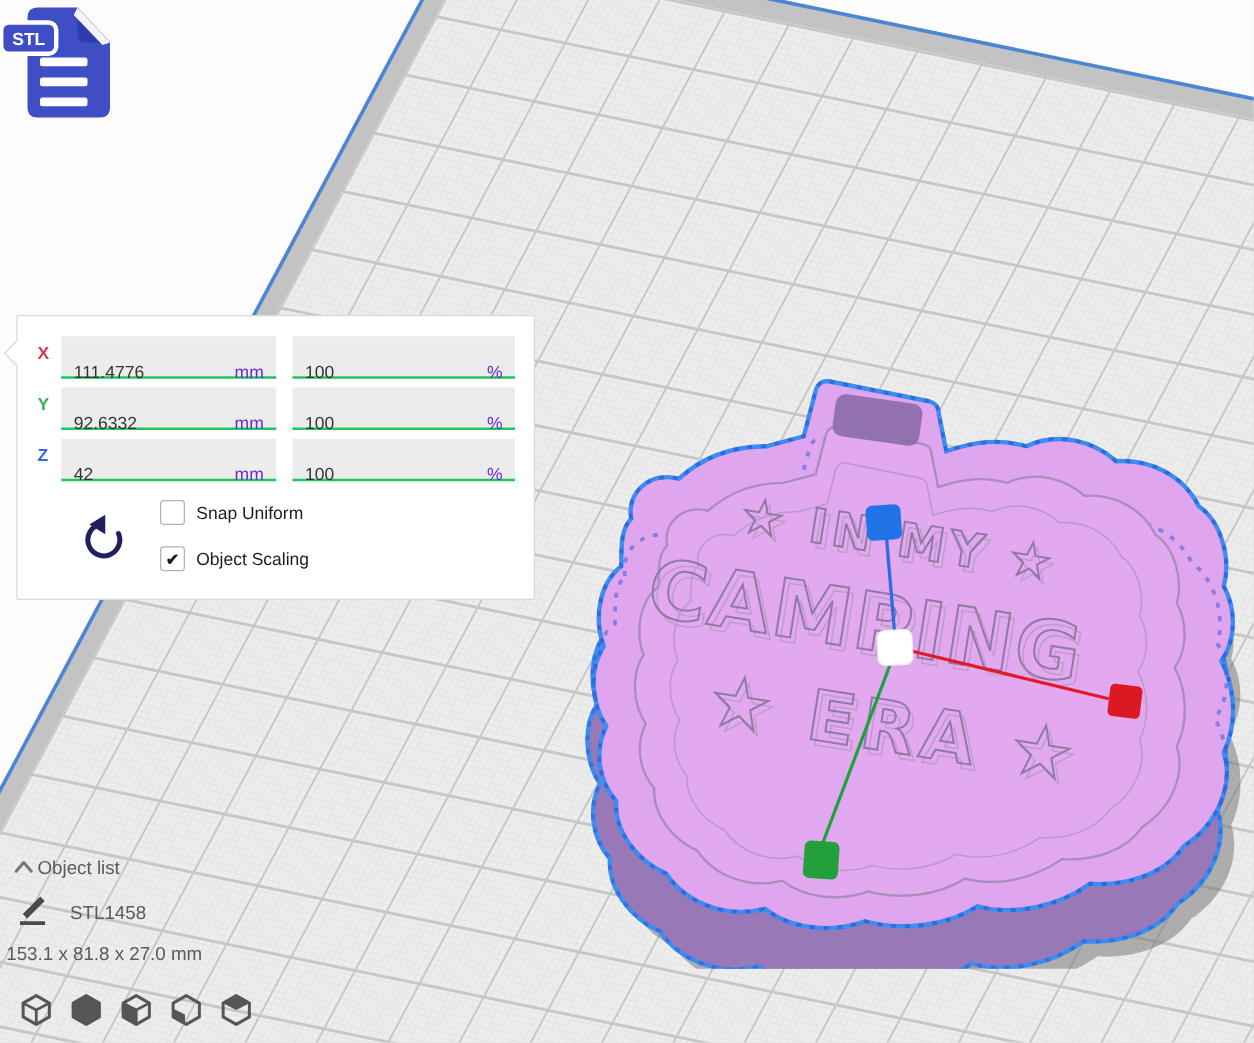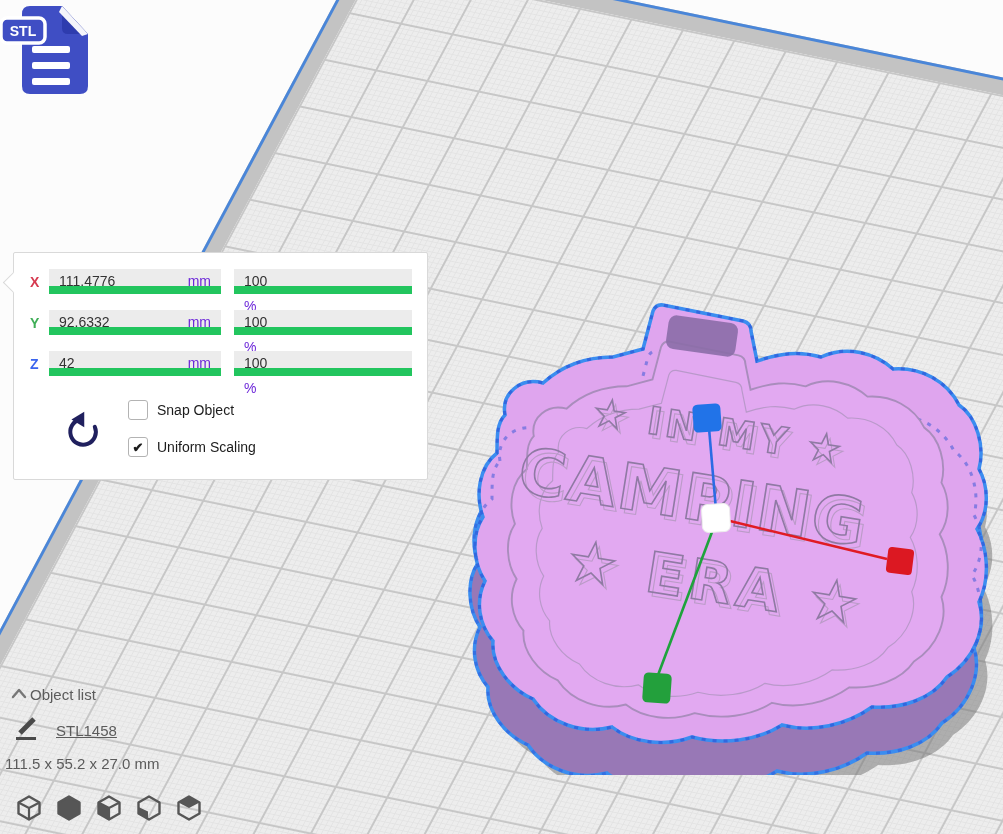--- a/index.html
+++ b/index.html
@@ -45,41 +45,41 @@
   .panel-arrow{
     position:absolute;left:-8px;top:22px;width:14px;height:14px;background:#fff;
     border-left:1px solid #d9d9d9;border-bottom:1px solid #d9d9d9;
     transform:rotate(45deg);
   }
   .axis-row{position:absolute;left:0;height:27px;width:100%;}
   .axis-row.r0{top:16px}.axis-row.r1{top:57px}.axis-row.r2{top:98px}
   .axis-label{position:absolute;left:16px;top:0;line-height:27px;font-weight:bold;font-size:14px;}
   .field{
     position:absolute;top:0;height:25px;line-height:25px;background:#ececec;
-    border-bottom:8px solid #22c55e;padding:0 10px;box-sizing:border-box;
+    border-bottom:2px solid #22c55e;padding:16px 10px;box-sizing:border-box;
     display:flex;justify-content:space-between;cursor:text;
   }
   .field .val{color:#333;}
   .field .unit{color:#6d28d9;}
   .field.mm{left:35px;width:172px;}
-  .field.pct{left:220px;width:178px;flex-direction:column;}
+  .field.pct{left:220px;width:178px;}
   .check-row{position:absolute;left:114px;display:flex;align-items:center;height:20px;}
   .check-row.snap{top:147px}.check-row.uniform{top:184px}
   .checkbox{
     width:18px;height:18px;border:1px solid #b3b3b3;border-radius:3px;background:#fff;
     display:flex;align-items:center;justify-content:center;
     font-size:13px;font-weight:bold;color:#1c1c1c;cursor:pointer;
   }
   .check-label{margin-left:9px;color:#1c1c1c;}
   .reset-btn{position:absolute;left:48px;top:155px;width:40px;height:42px;cursor:pointer;}
 
   
   .bl-text{position:absolute;color:#5b5b5b;font-size:15px;z-index:6;}
   .obj-list-label{left:30px;top:686px;}
-  .obj-item-label{left:56px;top:722px;text-decoration:underline;}
+  .obj-item-label{left:56px;top:722px;}
   .obj-dims{left:5px;top:755px;}
   .chevron-up{position:absolute;left:11px;top:687px;width:16px;height:12px;z-index:6;cursor:pointer;}
   .pencil{position:absolute;left:13px;top:716px;width:26px;height:27px;z-index:6;cursor:pointer;}
   .viewcubes{position:absolute;left:14px;top:793px;height:30px;z-index:6;display:flex;gap:10px;}
   .viewcubes svg{cursor:pointer;}
 </style>
 </head>
 <body>
 
 <div class="viewport">
@@ -208,42 +208,42 @@
 
     <svg class="reset-btn" viewBox="0 0 36 36">
       <path d="M29.5 16 A11.5 11.5 0 1 1 16 9.5" stroke="#20205e" stroke-width="3.6" fill="none" stroke-linecap="round"></path>
       <path d="M20 2.5 L8.5 9.5 L20 16.5 Z" fill="#20205e"></path>
     </svg>
 
     <div class="check-row snap">
       <div class="checkbox">
         <span></span>
       </div>
-      <span class="check-label">Snap Object</span>
+      <span class="check-label">Snap Uniform</span>
     </div>
     <div class="check-row uniform">
       <div class="checkbox">
         <span>✔</span>
       </div>
-      <span class="check-label">Uniform Scaling</span>
+      <span class="check-label">Object Scaling</span>
     </div>
   </div>
 
   <svg class="chevron-up" viewBox="0 0 16 12">
     <polyline points="2,10 8,3 14,10" fill="none" stroke="#777" stroke-width="2.4" stroke-linecap="round" stroke-linejoin="round"></polyline>
   </svg>
   <div class="bl-text obj-list-label">Object list</div>
 
   <svg class="pencil" viewBox="0 0 26 27">
     <line x1="21" y1="3" x2="7" y2="17" stroke="#4a4a4a" stroke-width="5"></line>
     <line x1="3" y1="22.5" x2="23" y2="22.5" stroke="#4a4a4a" stroke-width="3"></line>
   </svg>
   <div class="bl-text obj-item-label">STL1458</div>
 
-  <div class="bl-text obj-dims">111.5 x 55.2 x 27.0 mm</div>
+  <div class="bl-text obj-dims">153.1 x 81.8 x 27.0 mm</div>
 
   <div class="viewcubes">
     <svg width="30" height="30" viewBox="0 0 30 30">
       <polygon points="15,3.5 25.5,9.5 25.5,20.5 15,26.5 4.5,20.5 4.5,9.5" fill="none" stroke="#565656" stroke-width="2.4" stroke-linejoin="round"></polygon>
       <path d="M4.5 9.5 L15 15 L25.5 9.5 M15 15 L15 26.5" fill="none" stroke="#565656" stroke-width="2.2"></path>
     </svg>
     <svg width="30" height="30" viewBox="0 0 30 30">
       <polygon points="15,3.5 25.5,9.5 25.5,20.5 15,26.5 4.5,20.5 4.5,9.5" fill="#565656" stroke="#565656" stroke-width="2.4" stroke-linejoin="round"></polygon>
     </svg>
     <svg width="30" height="30" viewBox="0 0 30 30">

